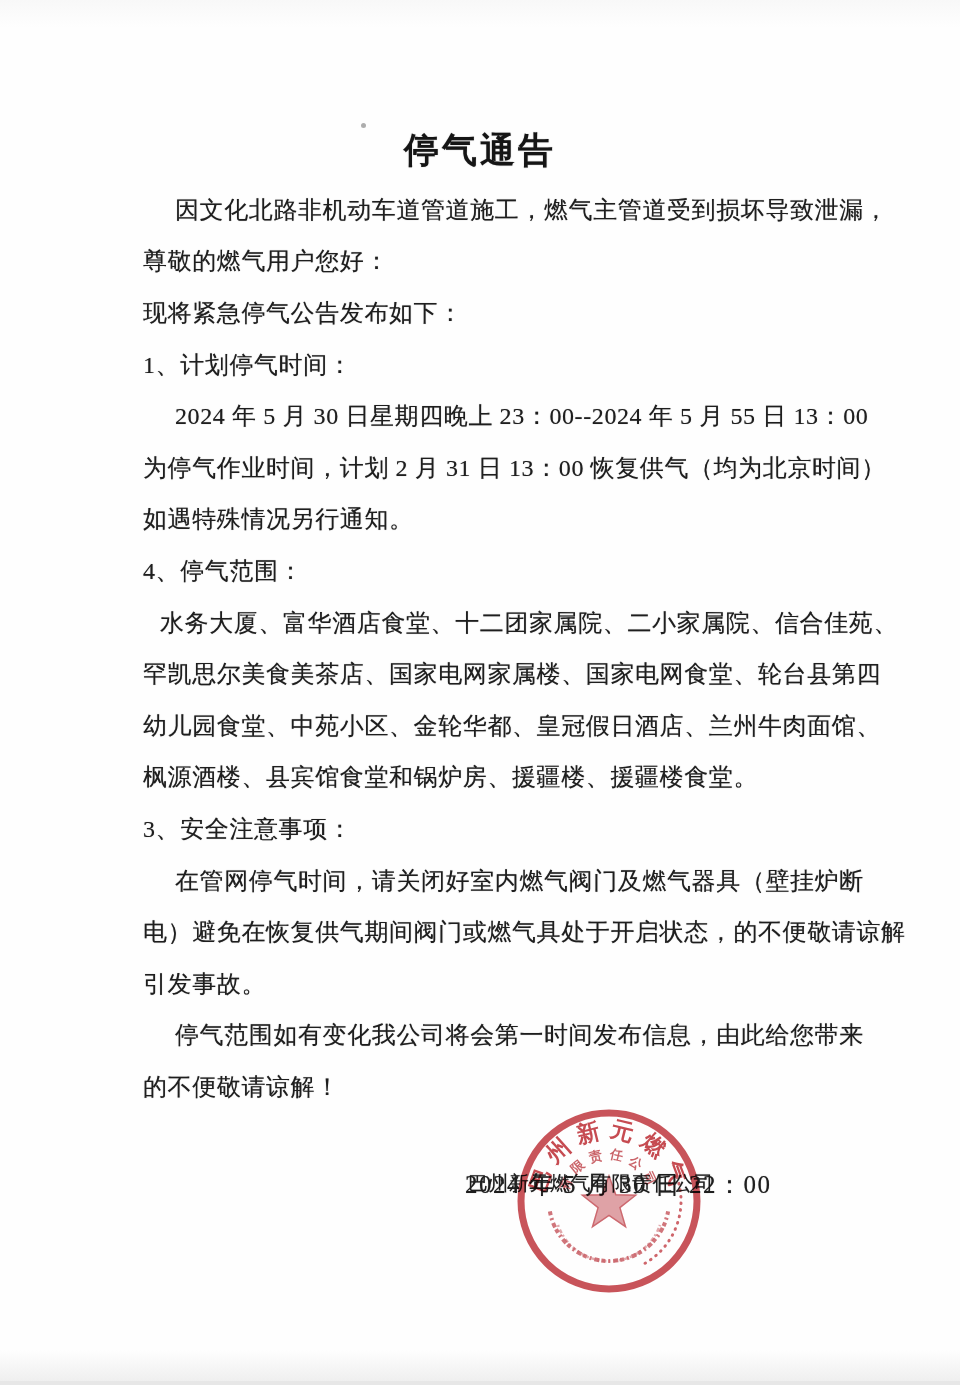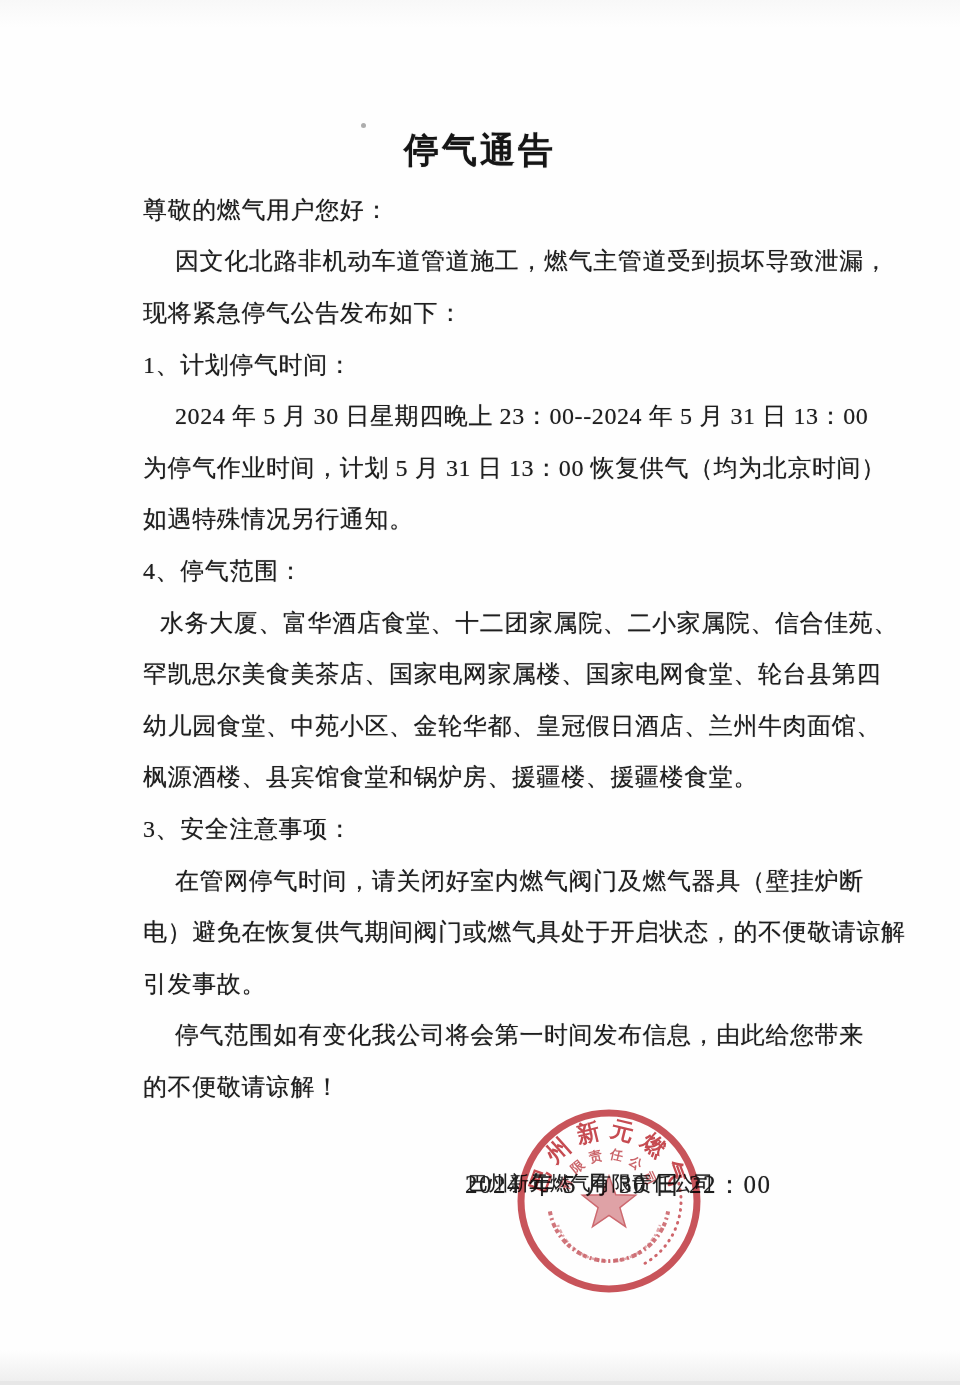--- a/index.html
+++ b/index.html
@@ -53,26 +53,26 @@
 </head>
 <body>
 
 <div class="page">
 
   <div class="speck"></div>
 
   <h1 class="title">停气通告</h1>
 
   <div class="body-block">
+    <div class="line para">因文化北路非机动车道管道施工，燃气主管道受到损坏导致泄漏，</div>
     <div class="line">尊敬的燃气用户您好：</div>
-    <div class="line para">因文化北路非机动车道管道施工，燃气主管道受到损坏导致泄漏，</div>
     <div class="line">现将紧急停气公告发布如下：</div>
     <div class="line">1、计划停气时间：</div>
-    <div class="line para">2024 年 5 月 30 日星期四晚上 23：00--2024 年 5 月 31 日 13：00</div>
-    <div class="line">为停气作业时间，计划 5 月 31 日 13：00 恢复供气（均为北京时间）</div>
+    <div class="line para">2024 年 5 月 30 日星期四晚上 23：00--2024 年 5 月 55 日 13：00</div>
+    <div class="line">为停气作业时间，计划 2 月 31 日 13：00 恢复供气（均为北京时间）</div>
     <div class="line">如遇特殊情况另行通知。</div>
     <div class="line">4、停气范围：</div>
     <div class="line half">水务大厦、富华酒店食堂、十二团家属院、二小家属院、信合佳苑、</div>
     <div class="line">罕凯思尔美食美茶店、国家电网家属楼、国家电网食堂、轮台县第四</div>
     <div class="line">幼儿园食堂、中苑小区、金轮华都、皇冠假日酒店、兰州牛肉面馆、</div>
     <div class="line">枫源酒楼、县宾馆食堂和锅炉房、援疆楼、援疆楼食堂。</div>
     <div class="line">3、安全注意事项：</div>
     <div class="line para">在管网停气时间，请关闭好室内燃气阀门及燃气器具（壁挂炉断</div>
     <div class="line">电）避免在恢复供气期间阀门或燃气具处于开启状态，的不便敬请谅解</div>
     <div class="line">引发事故。</div>

